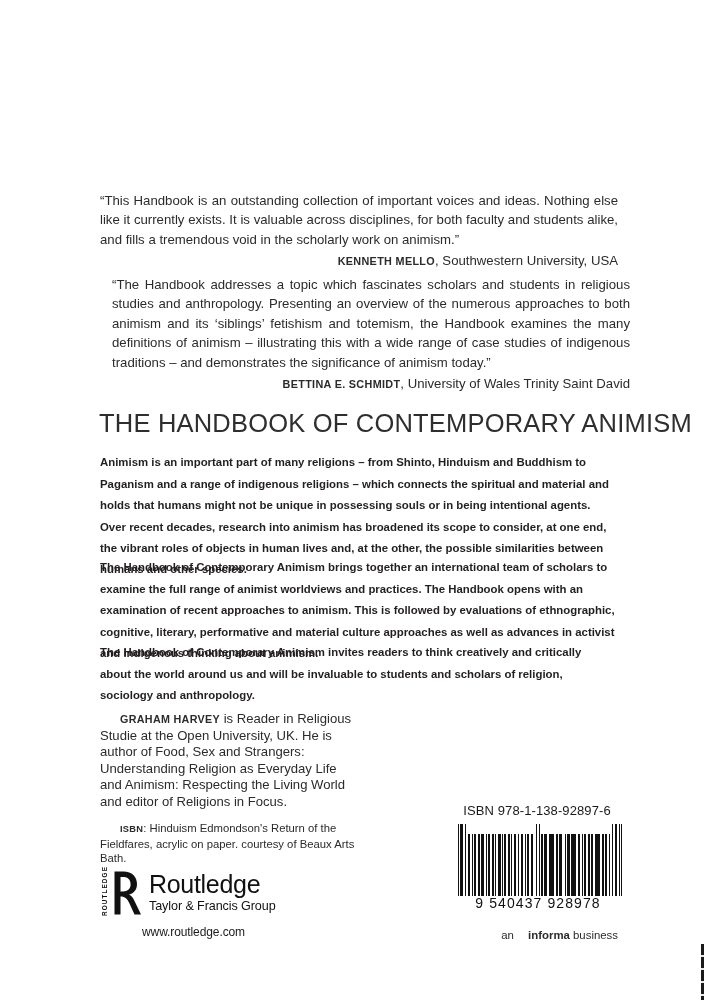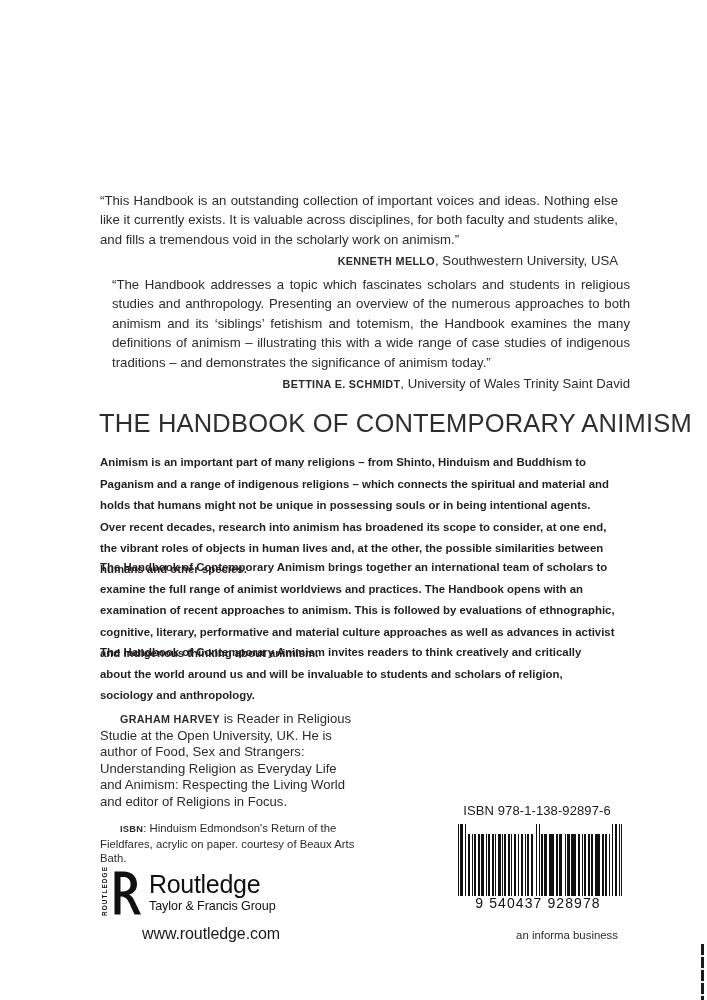--- a/index.html
+++ b/index.html
@@ -14,21 +14,21 @@
   #page {
     position: relative;
     width: 707px;
     height: 1000px;
     background: #ffffff;
     overflow: hidden;
   }
 
   
   .ital { }
-  .bold { font-weight: normal; }
+  .bold { font-weight: bold; margin-left: 11px; }
   .smallcaps {
     font-size: 0.82em;
     letter-spacing: 0.03em;
     font-weight: 700;
     padding-left: 20px;
   }
 
   
   .quote-block {
     position: absolute;
@@ -174,21 +174,21 @@
     color: #111111;
   }
   #logo-tagline {
     font-size: 12.6px;
     line-height: 16px;
     letter-spacing: -0.1px;
     color: #111111;
     margin-top: 1px;
   }
   #logo-website {
-    font-size: 16px;
+    font-size: 12px;
     color: #1a1a1a;
     margin-top: 9px;
     margin-left: 42px;
     letter-spacing: -0.1px;
   }
 
   
   #informa-line {
     position: absolute;
     left: 430px;

